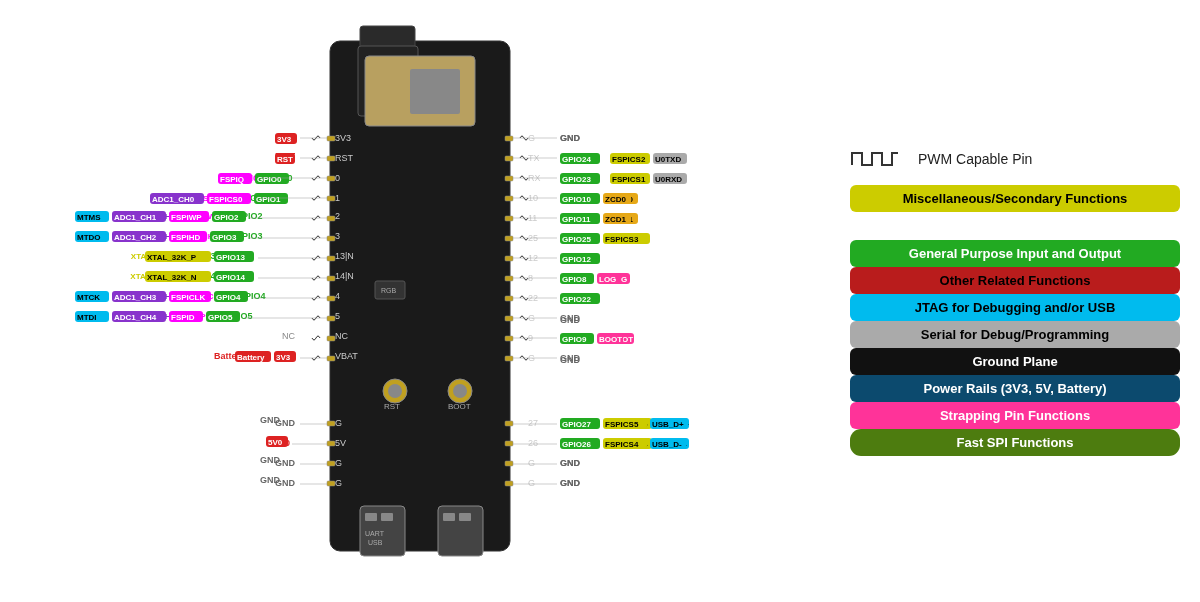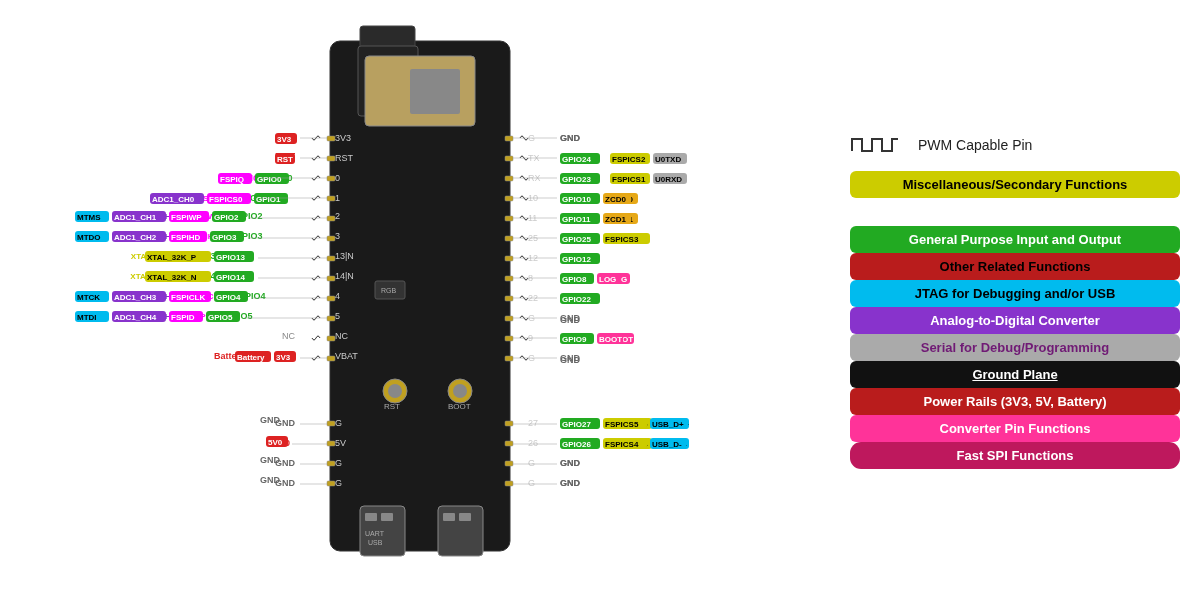--- a/index.html
+++ b/index.html
@@ -59,25 +59,25 @@
       font-weight: bold;
       text-align: center;
       color: #fff;
     }
 
     .legend-misc { background: #cccc00; color: #000; }
     .legend-gpio { background: #22aa22; margin-top: 28px; }
     .legend-other { background: #b91c1c; color: #000; }
     .legend-jtag { background: #00bbee; color: #000; }
     .legend-adc { background: #8833cc; }
-    .legend-serial { background: #aaaaaa; color: #701a75; }
-    .legend-gnd { background: #111111; text-decoration: underline; }
-    .legend-power { background: #b91c1c; }
+    .legend-serial { background: #aaaaaa; color: #000000; }
+    .legend-gnd { background: #111111; }
+    .legend-power { background: #0c4a6e; }
     .legend-strap { background: #ff3399; }
-    .legend-spi { background: #be185d; border-radius: 11px; }
+    .legend-spi { background: #4d7c0f; border-radius: 11px; }
   </style>
 </head>
 <body>
 
 <div class="main-container">
 
   <div class="diagram-area">
     <svg width="820" height="580" viewBox="0 0 820 580" xmlns="http://www.w3.org/2000/svg">
 
       <rect x="310" y="30" width="180" height="510" rx="10" ry="10" fill="#1a1a1a" stroke="#333" stroke-width="1"></rect>
@@ -527,22 +527,21 @@
         <polyline points="2,18 2,6 12,6 12,18 22,18 22,6 32,6 32,18 42,18 42,6 48,6" stroke="#333" stroke-width="2" fill="none"></polyline>
       </svg>
       <span style="font-size:14px;color:#222;">PWM Capable Pin</span>
     </div>
 
     <div id="legend-items-container">
         <div class="legend-item legend-misc">Miscellaneous/Secondary Functions</div>
         <div class="legend-item legend-gpio">General Purpose Input and Output</div>
         <div class="legend-item legend-other">Other Related Functions</div>
         <div class="legend-item legend-jtag">JTAG for Debugging and/or USB</div>
-        <div class="legend-item legend-adc">Analog-to-Digital Converter</div>
         <div class="legend-item legend-serial">Serial for Debug/Programming</div>
         <div class="legend-item legend-gnd">Ground Plane</div>
         <div class="legend-item legend-power">Power Rails (3V3, 5V, Battery)</div>
-        <div class="legend-item legend-strap">Converter Pin Functions</div>
+        <div class="legend-item legend-strap">Strapping Pin Functions</div>
         <div class="legend-item legend-spi">Fast SPI Functions</div>
       </div>
   </div>
 
 </div>
 
 </body></html>

